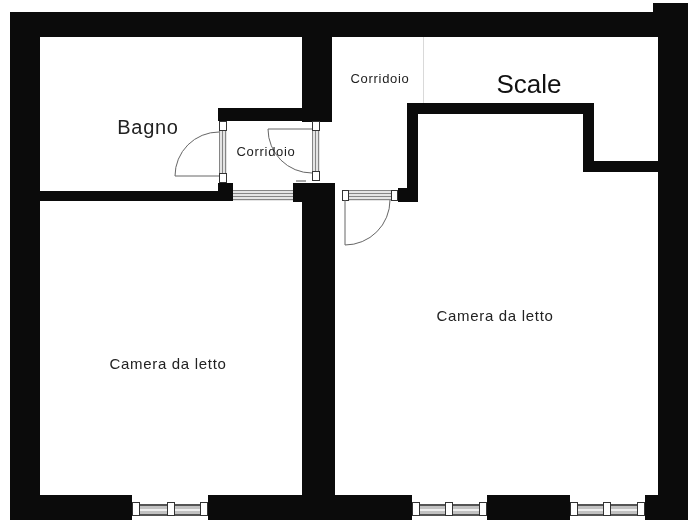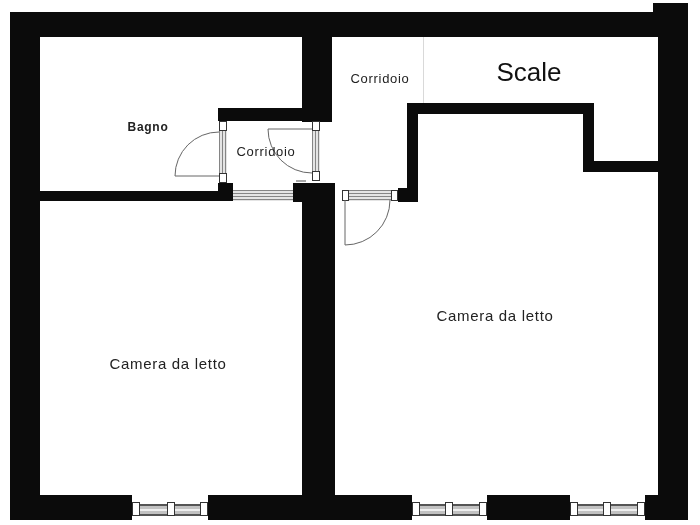--- a/index.html
+++ b/index.html
@@ -56,24 +56,24 @@
   .jw2a{left:412px;} .jw2b{left:445px;} .jw2c{left:479px;}
   .jw3a{left:570px;} .jw3b{left:603px;} .jw3c{left:637px;}
   
   .divider{position:absolute;left:423px;top:37px;width:1px;height:66px;background:#d9d9d9;}
   .mark{position:absolute;left:296px;top:180px;width:10px;height:2px;background:#a9a9a9;}
   
   .arcs{position:absolute;left:0;top:0;pointer-events:none;}
   
   .label{position:absolute;transform:translate(-50%,-50%);color:#222;letter-spacing:0.7px;
          font-size:14px;white-space:nowrap;line-height:1;}
-  .l-bagno{left:148px;top:127px;font-size:12px;font-weight:bold;}
+  .l-bagno{left:148px;top:127px;font-size:20px;}
   .l-corr-small{left:266px;top:151px;font-size:13px;}
   .l-corr-top{left:380px;top:78px;font-size:13px;}
-  .l-scale{left:529px;top:72px;font-size:26px;letter-spacing:0;color:#111;font-weight:400;}
+  .l-scale{left:529px;top:84px;font-size:26px;letter-spacing:0;color:#111;font-weight:400;}
   .l-cam-left{left:168px;top:363px;font-size:15px;}
   .l-cam-right{left:495px;top:315px;font-size:15px;}
 </style>
 </head>
 <body>
 
 <div id="plan">
 
   <div class="wall w-top"></div>
   <div class="wall w-post"></div>

